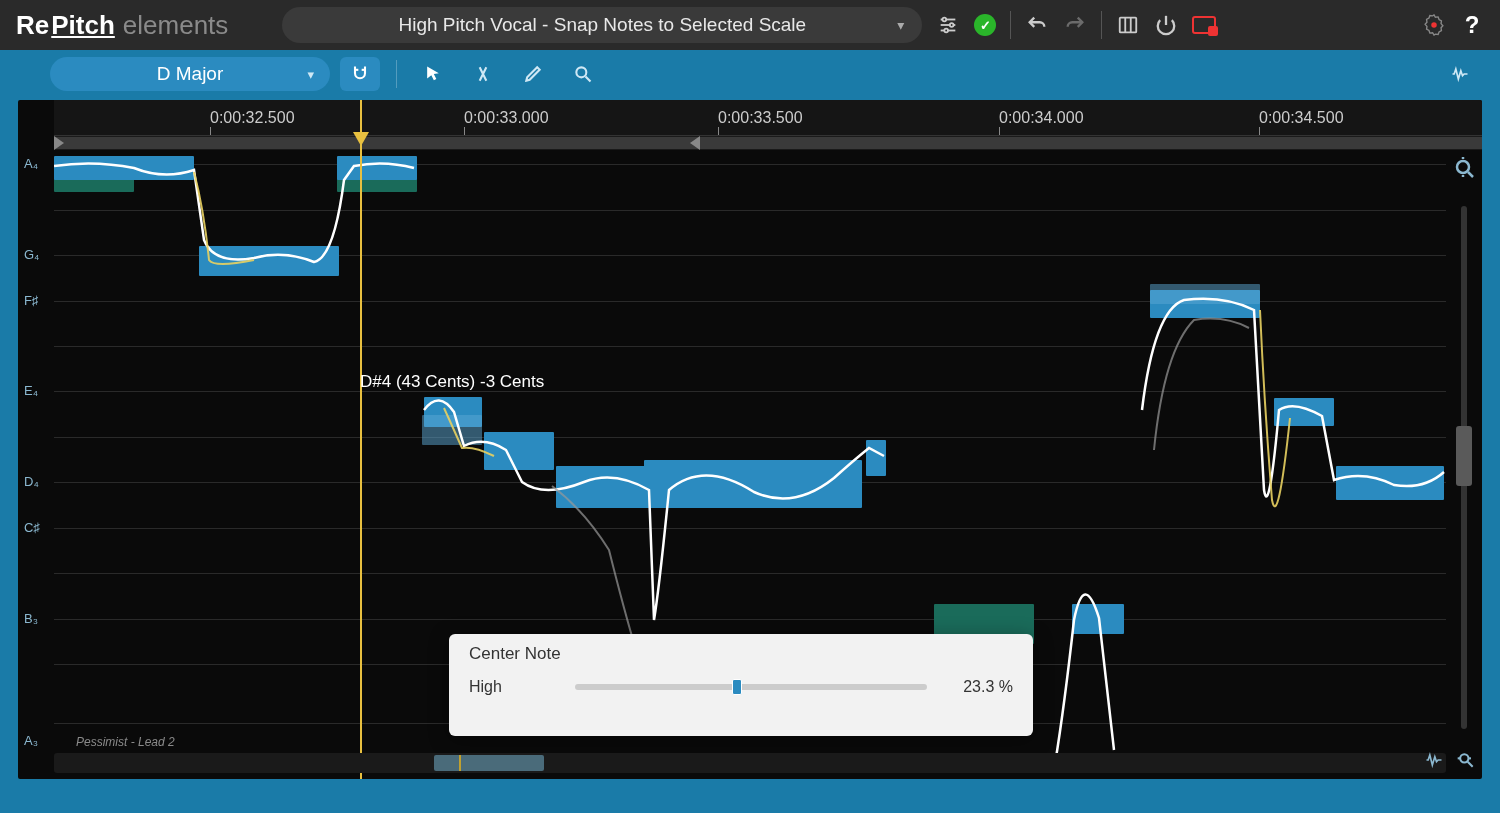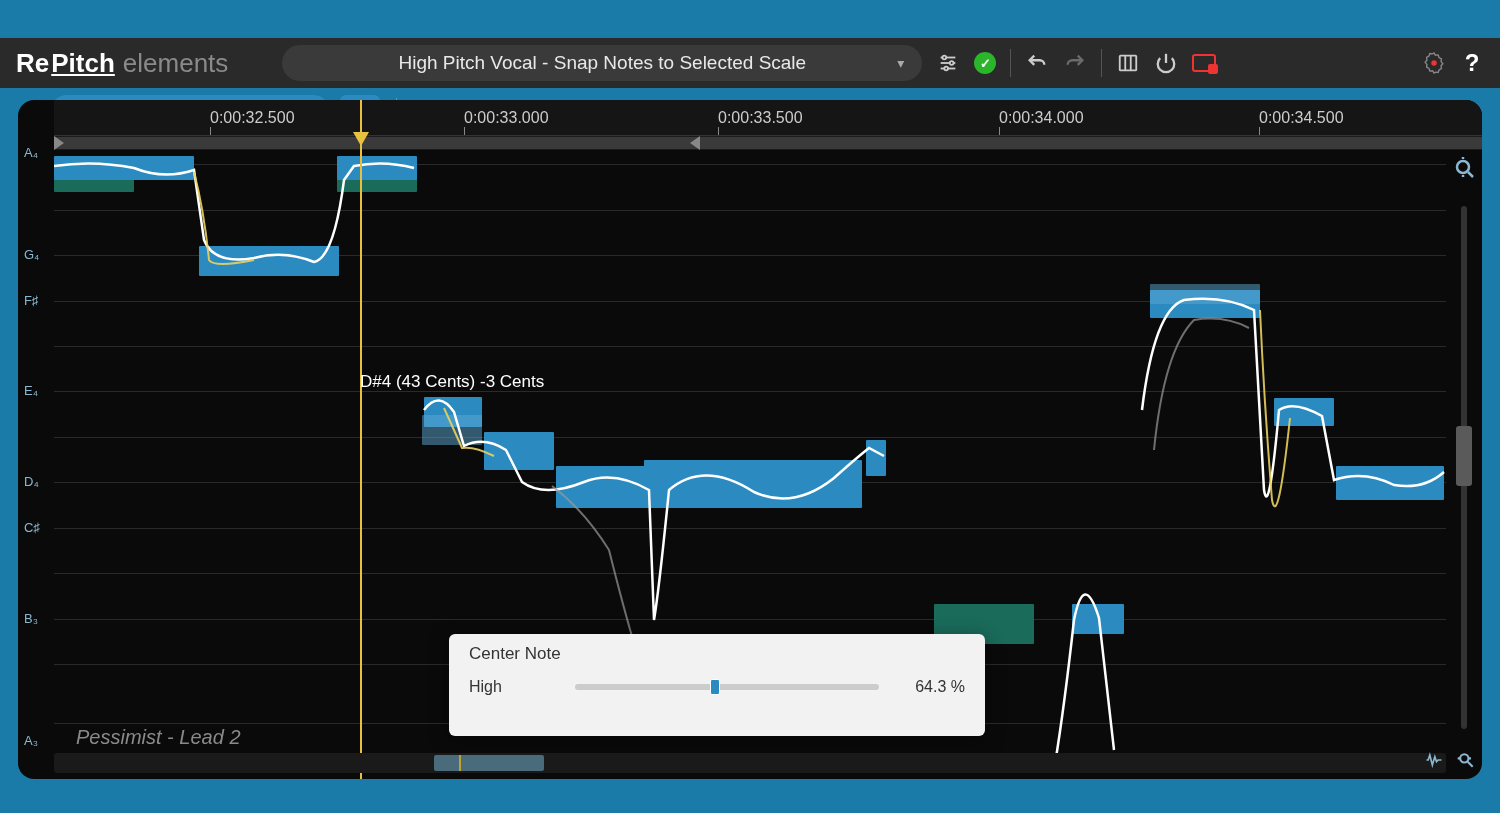--- a/index.html
+++ b/index.html
@@ -7,21 +7,21 @@
   width: 1500px; height: 813px;
   font-family: -apple-system, BlinkMacSystemFont, 'Segoe UI', sans-serif;
   background: #1a7ba8;
   overflow: hidden;
   user-select: none;
 }
 .top-bar {
   height: 50px;
   background: #2a2a2a;
   display: flex; align-items: center;
-  padding: 0 16px; gap: 14px; margin-top: 38px;
+  padding: 0 16px; gap: 14px;
 }
 .logo { display: flex; align-items: baseline; gap: 2px; }
 .logo-re { color: #fff; font-weight: 700; font-size: 26px; }
 .logo-pitch { color: #fff; font-weight: 700; font-size: 26px; text-decoration: underline; }
 .logo-elements { color: #8a8a8a; font-weight: 400; font-size: 26px; margin-left: 6px; }
 .preset-dropdown {
   flex: 0 0 640px; height: 36px;
   background: #3a3a3a; border-radius: 18px;
   display: flex; align-items: center; justify-content: center;
   color: #e8e8e8; font-size: 19px; position: relative;
@@ -54,21 +54,21 @@
   display: flex; align-items: center; justify-content: center;
   border-radius: 6px; cursor: pointer;
 }
 .tool-btn.active-magnet { background: #2b8bc0; color: #fff; }
 .tool-btn svg { width: 20px; height: 20px; }
 .tool-sep { width: 1px; height: 28px; background: rgba(255,255,255,0.25); margin: 0 6px; }
 
 .editor {
   position: absolute; left: 18px; right: 18px; top: 100px; bottom: 34px;
   background: #0a0a0a;
-  border-radius: 16px;
+  border-radius: 2px;
   overflow: hidden;
 }
 .time-ruler {
   height: 36px; background: #151515;
   border-bottom: 1px solid #333;
   position: relative;
   margin-left: 36px;
 }
 .time-tick { position: absolute; top: 0; height: 100%; display: flex; align-items: center; color: #ccc; font-size: 16px; }
 .time-tick::before { content: ""; position: absolute; bottom: 0; left: 0; width: 1px; height: 8px; background: #888; }
@@ -115,38 +115,38 @@
 
 .pitch-line { position:absolute; left:0; top:0; pointer-events:none; }
 
 .note-readout {
   position: absolute; left: 306px; top: 222px;
   color: #fff; font-size: 17px; font-weight: 500;
 }
 
 .panel {
   position: absolute; left: 395px; top: 484px;
-  width: 536px; height: 102px;
+  width: 584px; height: 102px;
   background: #f2f2f2; border-radius: 6px;
   padding: 10px 20px;
   box-shadow: 0 4px 20px rgba(0,0,0,0.4);
 }
 .panel-title { font-size: 17px; color: #333; margin-bottom: 8px; }
 .panel-row { display: flex; align-items: center; height: 30px; gap: 16px; }
 .panel-label { width: 90px; font-size: 16px; color: #333; }
 .panel-slider {
   flex: 1; height: 6px; background: #ccc; border-radius: 3px; position: relative;
 }
 .panel-slider-fill { position:absolute; left:0; top:0; height:100%; background:#2b8bc0; border-radius:3px; }
 .panel-slider-thumb { position:absolute; top:-5px; width:10px; height:16px; background:#2b8bc0; border:1px solid #fff; border-radius:2px; transform:translateX(-5px); }
 .panel-value { width: 70px; font-size: 16px; color: #333; text-align: right; }
 
 .footer-track {
   position:absolute; left:58px; bottom:30px;
-  color:#8a8a8a; font-size:20px; font-style:italic;
+  color:#8a8a8a; font-size:12px; font-style:italic;
 }
 
 .bottom-scroll {
   position:absolute; left:36px; right:36px; bottom:6px; height:20px;
   background:#1a1a1a; border-radius:3px;
 }
 .bottom-scroll-thumb {
   position:absolute; left:380px; width:110px; top:2px; height:16px;
   background:#4a6b7a; border-radius:2px;
 }
@@ -280,21 +280,21 @@
     <div class="time-tick" style="left:945px">0:00:34.000</div>
     <div class="time-tick" style="left:1205px">0:00:34.500</div>
   </div>
   <div class="overview-bar">
     <div class="overview-range"></div>
     <div class="overview-cursor-l"></div>
     <div class="overview-cursor-r"></div>
   </div>
 
   <div class="note-labels">
-    <div class="note-label" style="top:3px">A₄</div>
+    <div class="note-label" style="top:14px">A₄</div>
     <div class="note-label" style="top:105px">G₄</div>
     <div class="note-label" style="top:151px">F♯</div>
     <div class="note-label" style="top:241px">E₄</div>
     <div class="note-label" style="top:332px">D₄</div>
     <div class="note-label" style="top:378px">C♯</div>
     <div class="note-label" style="top:469px">B₃</div>
     <div class="note-label" style="top:591px">A₃</div>
   </div>
 
   <div class="note-grid">
@@ -351,21 +351,21 @@
     <div class="playhead"></div>
     <div class="note-readout">D#4 (43 Cents) -3 Cents</div>
 
     <div class="panel">
       <div class="panel-title">Center Note</div>
       <div class="panel-row">
         <div class="panel-label">High</div>
         <div class="panel-slider">
           <div class="panel-slider-thumb" style="left:46%"></div>
         </div>
-        <div class="panel-value">64.3 %</div>
+        <div class="panel-value">23.3 %</div>
       </div>
     </div>
   </div>
 
   <div class="footer-track">Pessimist - Lead 2</div>
 
   <div class="bottom-scroll">
     <div class="bottom-scroll-thumb"></div>
     <div class="bottom-scroll-cursor"></div>
   </div>

